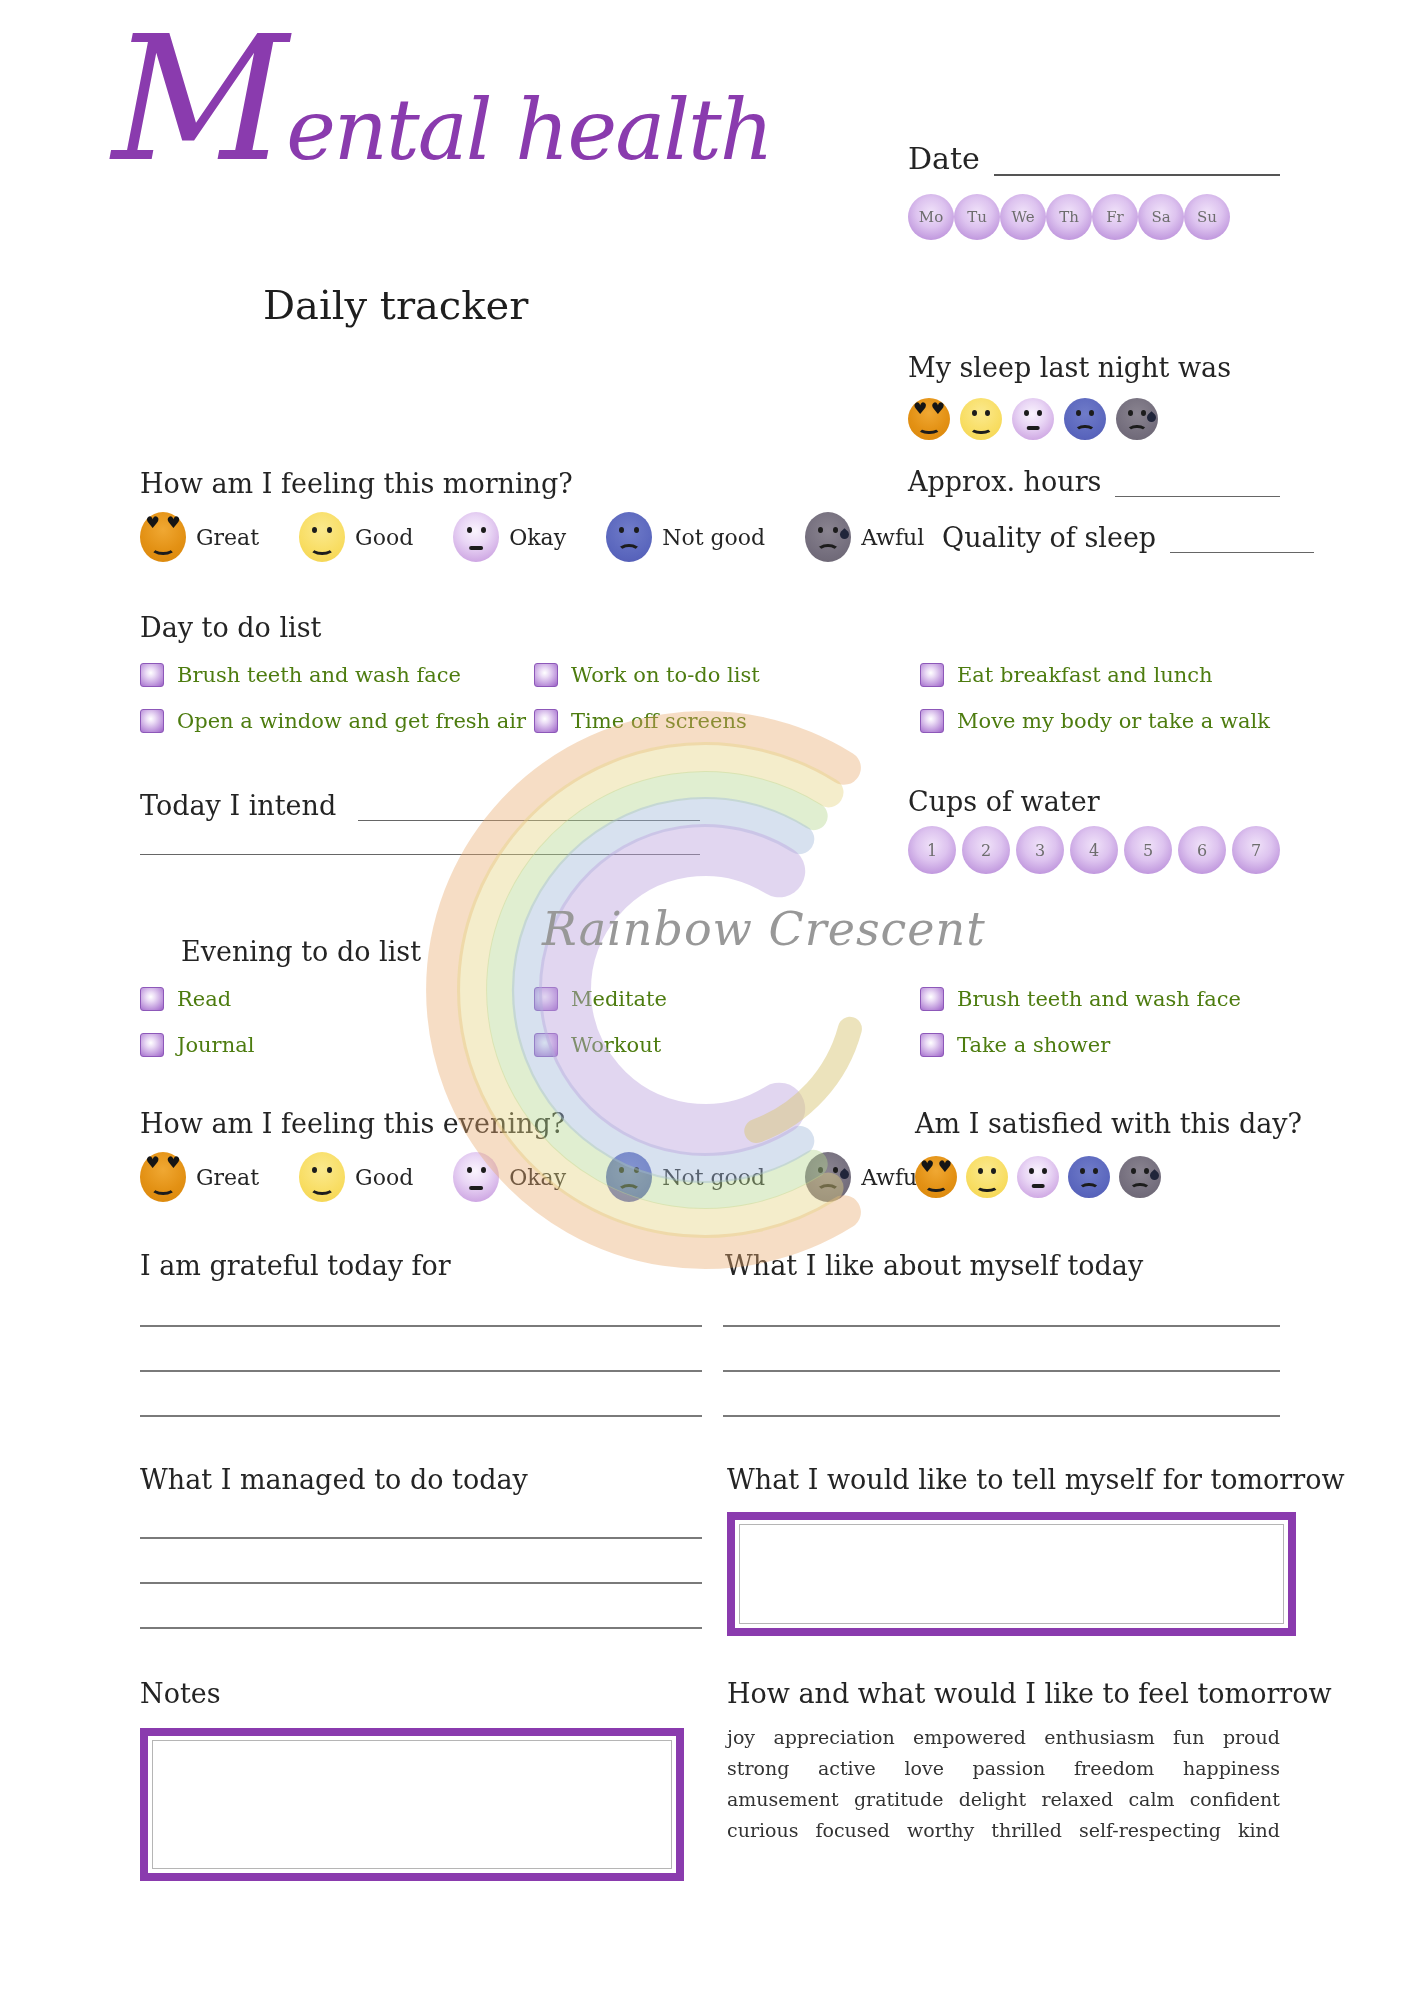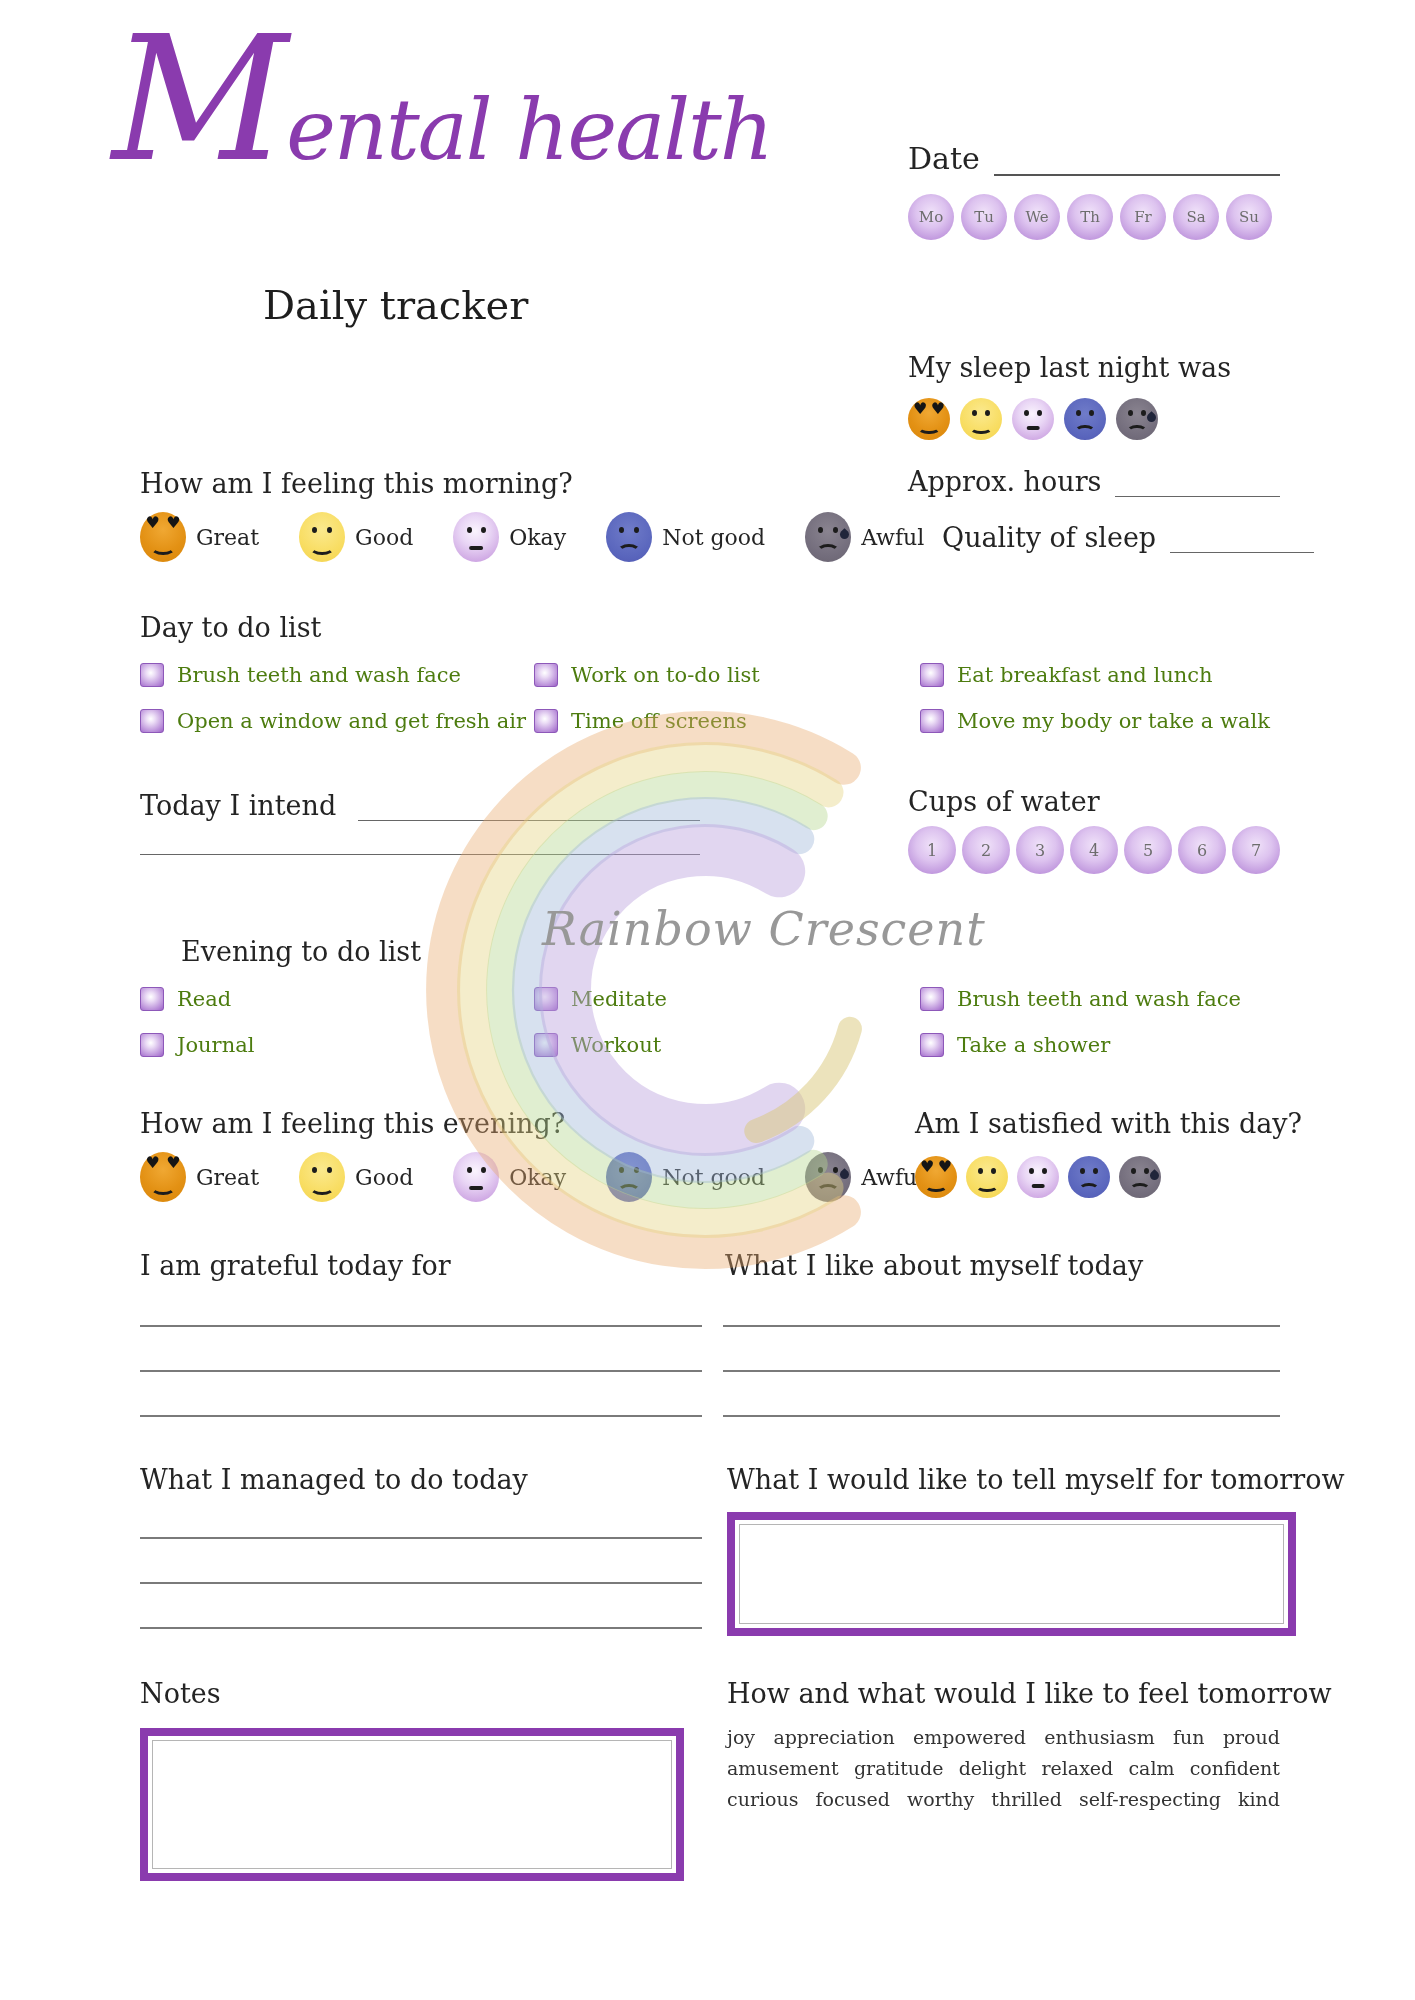--- a/index.html
+++ b/index.html
@@ -6,21 +6,21 @@
   .page{position:relative;width:1415px;height:2000px;background:#ffffff;overflow:hidden;
         font-family:"DejaVu Serif","Liberation Serif",serif;color:#242424;}
   .abs{position:absolute;}
   
   #title{left:112px;top:40px;width:640px;font-style:italic;font-size:84px;line-height:1.05;
          color:var(--accent,#8a3bae);letter-spacing:-2px;white-space:nowrap;}
   #title::first-letter{font-size:172px;line-height:.7;}
   #subtitle{left:263px;top:282px;font-size:40px;color:#1e1e1e;}
   #date-row{left:908px;top:140px;width:372px;display:flex;align-items:flex-end;gap:14px;font-size:30px;}
   #date-row .line{flex:1;border-bottom:2px solid #555;height:34px;}
-  #days{left:908px;top:194px;display:flex;gap:7px;text-align:right;}
+  #days{left:908px;top:194px;display:flex;text-align:right;}
   .pcircle{border-radius:50%;display:flex;align-items:center;justify-content:center;color:#6d6d6d;
            background:radial-gradient(circle at 50% 40%, #f0e2f9 0%, #ddc3ef 42%, #b78ad8 88%, #a978cf 100%);}
   .day{width:46px;height:46px;font-size:15px;}
   .cup{width:48px;height:48px;font-size:16px;}
   
   .h{font-size:27px;color:#242424;white-space:nowrap;}
   #sleep-h{left:908px;top:352px;}
   #morning-h{left:140px;top:468px;}
   #daylist-h{left:140px;top:612px;}
   #intend-row{left:140px;top:788px;width:560px;display:flex;align-items:flex-end;gap:22px;font-size:27px;}
@@ -376,20 +376,28 @@
   <div class="abs" id="word-rows">
       <div class="wordrow">
         <span>joy</span>
         <span>appreciation</span>
         <span>empowered</span>
         <span>enthusiasm</span>
         <span>fun</span>
         <span>proud</span>
       </div>
       <div class="wordrow">
+        <span>strong</span>
+        <span>active</span>
+        <span>love</span>
+        <span>passion</span>
+        <span>freedom</span>
+        <span>happiness</span>
+      </div>
+      <div class="wordrow">
         <span>amusement</span>
         <span>gratitude</span>
         <span>delight</span>
         <span>relaxed</span>
         <span>calm</span>
         <span>confident</span>
       </div>
       <div class="wordrow">
         <span>curious</span>
         <span>focused</span>

